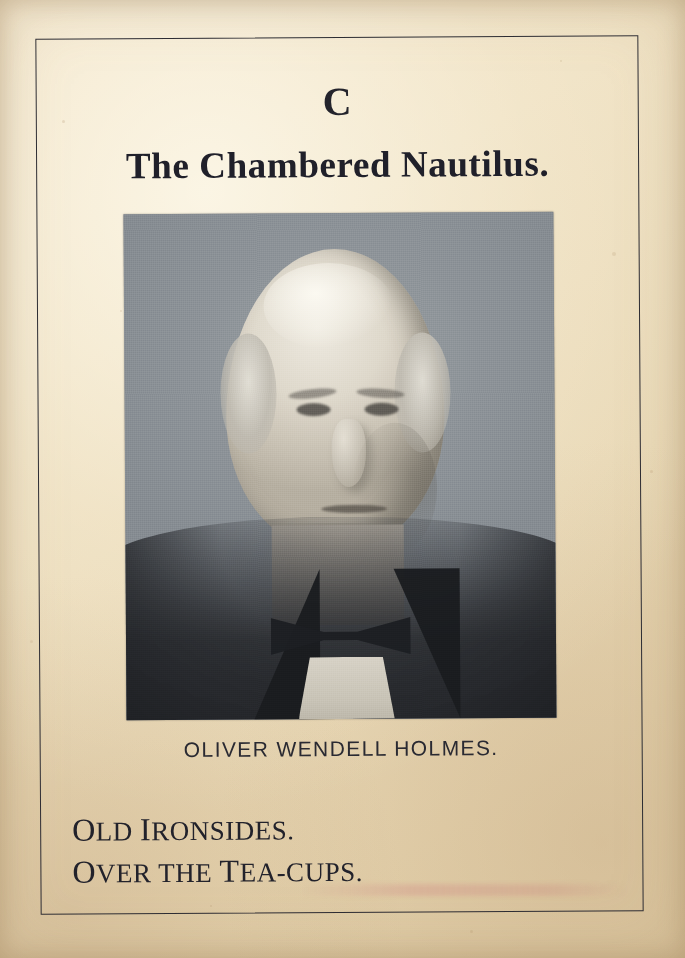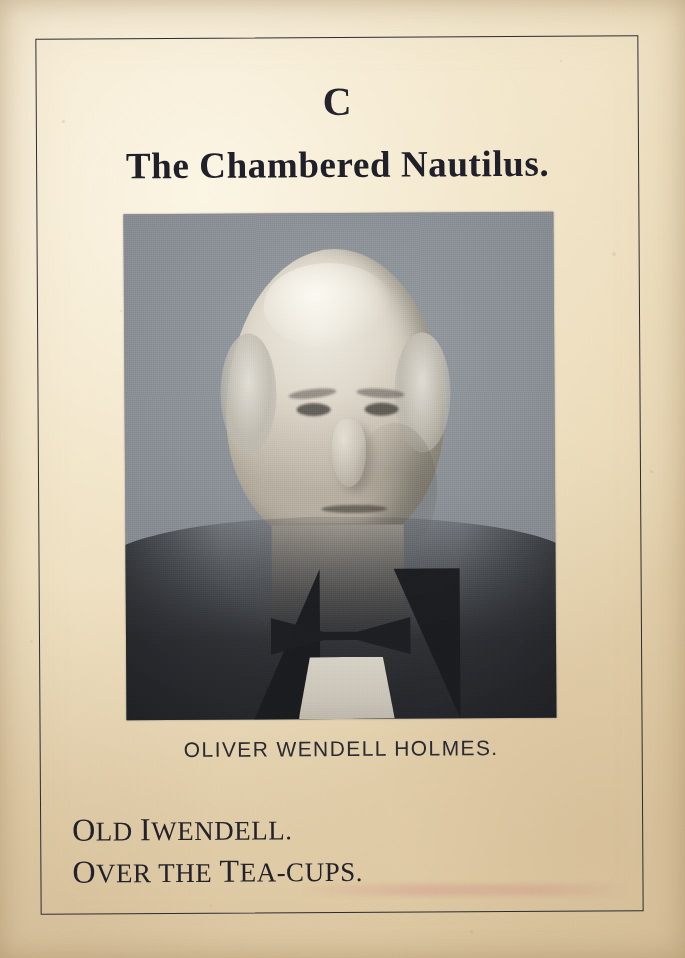--- a/index.html
+++ b/index.html
@@ -352,21 +352,21 @@
         <div class="shirt"></div>
         <div class="bowtie"></div>
         <div class="grain"></div>
       </div>
     </div>
 
     <div class="caption">OLIVER WENDELL HOLMES.</div>
 
     <div class="works">
       <div class="line">
-        <span class="cap">O</span><span>LD </span><span class="cap">I</span><span>WENDELL.</span>
+        <span class="cap">O</span><span>LD </span><span class="cap">I</span><span>RONSIDES.</span>
       </div>
       <div class="line">
         <span class="cap">O</span><span>VER THE </span><span class="cap">T</span><span>EA-CUPS.</span>
       </div>
     </div>
 
   </div>
 
   <div class="vignette"></div>
 </div>

